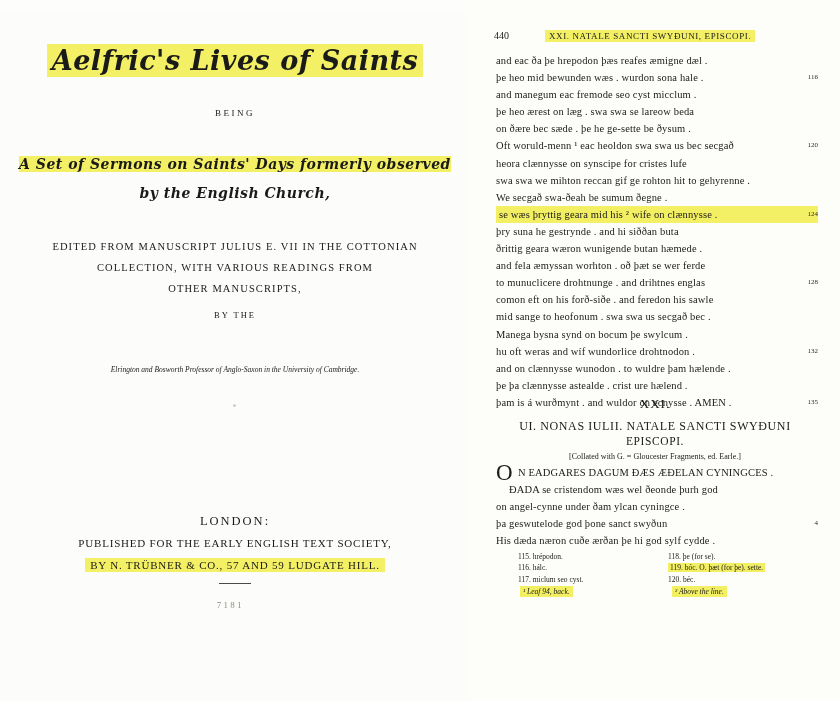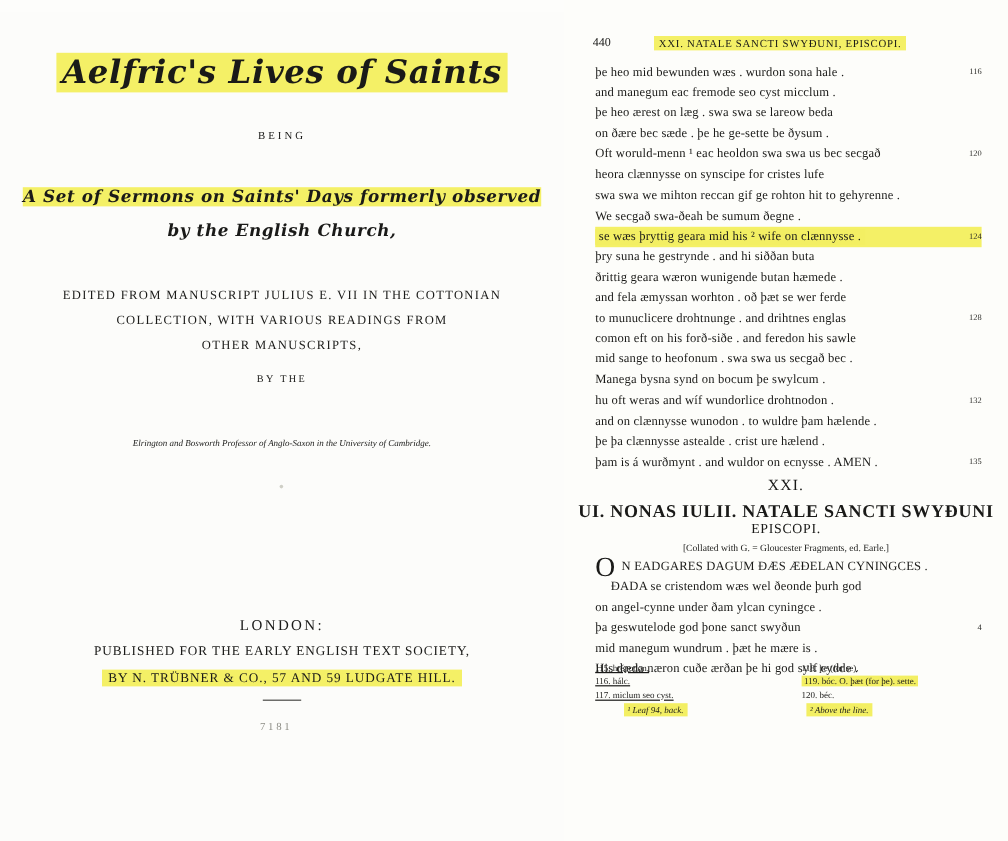--- a/index.html
+++ b/index.html
@@ -155,23 +155,22 @@
     top: 396px;
     text-align: center;
     font-size: 13px;
     letter-spacing: 1px;
   }
   #sect-head1 {
     position: absolute;
     left: 0; right: 0;
     top: 419px;
     text-align: center;
-    font-size: 15px;
+    font-size: 12px;
     letter-spacing: 0.6px;
-    font-weight: bold;
   }
   #sect-head2 {
     position: absolute;
     left: 0; right: 0;
     top: 435px;
     text-align: center;
     font-size: 11.5px;
     letter-spacing: 0.6px;
   }
   #collated {
@@ -203,23 +202,22 @@
   #notes {
     position: absolute;
     left: 26px;
     top: 551px;
     width: 322px;
     font-size: 7.5px;
     line-height: 11.4px;
   }
   #notes .col-l {
     position: absolute;
-    left: 0;
+    left: 22px;
     width: 150px;
-    text-decoration: underline;
   }
   #notes .col-r {
     position: absolute;
     left: 172px;
     width: 176px;
   }
   #notes .hl { background: #f3ef63; padding: 0 2px; }
 
   #footnotes {
     position: absolute;
@@ -283,20 +281,21 @@
   </div>
 
   <div id="right-page">
 
     <div id="running-head">
       <span class="folio">440</span>
       <span class="rh-title hl">XXI. NATALE SANCTI SWYÐUNI, EPISCOPI.</span>
     </div>
 
     <div class="verse" id="verse-block">
+        <div class="vline"><span class="txt">and eac ða þe hrepodon þæs reafes æmigne dæl .</span></div>
         <div class="vline"><span class="txt">þe heo mid bewunden wæs . wurdon sona hale .</span><span class="num">116</span></div>
         <div class="vline"><span class="txt">and manegum eac fremode seo cyst micclum .</span></div>
         <div class="vline"><span class="txt">þe heo ærest on læg . swa swa se lareow beda</span></div>
         <div class="vline"><span class="txt">on ðære bec sæde . þe he ge-sette be ðysum .</span></div>
         <div class="vline"><span class="txt">Oft woruld-menn ¹ eac heoldon swa swa us bec secgað</span><span class="num">120</span></div>
         <div class="vline"><span class="txt">heora clænnysse on synscipe for cristes lufe</span></div>
         <div class="vline"><span class="txt">swa swa we mihton reccan gif ge rohton hit to gehyrenne .</span></div>
         <div class="vline"><span class="txt">We secgað swa-ðeah be sumum ðegne .</span></div>
         <div class="vline hl"><span class="txt">se wæs þryttig geara mid his ² wife on clænnysse .</span><span class="num">124</span></div>
         <div class="vline"><span class="txt">þry suna he gestrynde . and hi siððan buta</span></div>
@@ -316,21 +315,20 @@
     <div id="sect-head1">UI. NONAS IULII.   NATALE SANCTI SWYÐUNI</div>
     <div id="sect-head2">EPISCOPI.</div>
     <div id="collated">[Collated with G. = Gloucester Fragments, ed. Earle.]</div>
 
     <div id="body2">
       <span id="dropcap">O</span>
     <div class="vline indent1"><span class="txt">N EADGARES DAGUM ÐÆS ÆÐELAN CYNINGCES .</span></div>
         <div class="vline indent2"><span class="txt">ÐADA se cristendom wæs wel ðeonde þurh god</span></div>
         <div class="vline"><span class="txt">on angel-cynne under ðam ylcan cyningce .</span></div>
         <div class="vline"><span class="txt">þa geswutelode god þone sanct swyðun</span><span class="num">4</span></div>
-        <div class="vline"><span class="txt">mid manegum wundrum . þæt he mære is .</span></div>
         <div class="vline"><span class="txt">His dæda næron cuðe ærðan þe hi god sylf cydde .</span></div>
       </div>
 
     <div id="notes">
       <div class="col-l">
           <div>115. hrépodon.</div>
           <div>116. hálc.</div>
           <div>117. miclum seo cyst.</div>
         </div>
       <div class="col-r">

